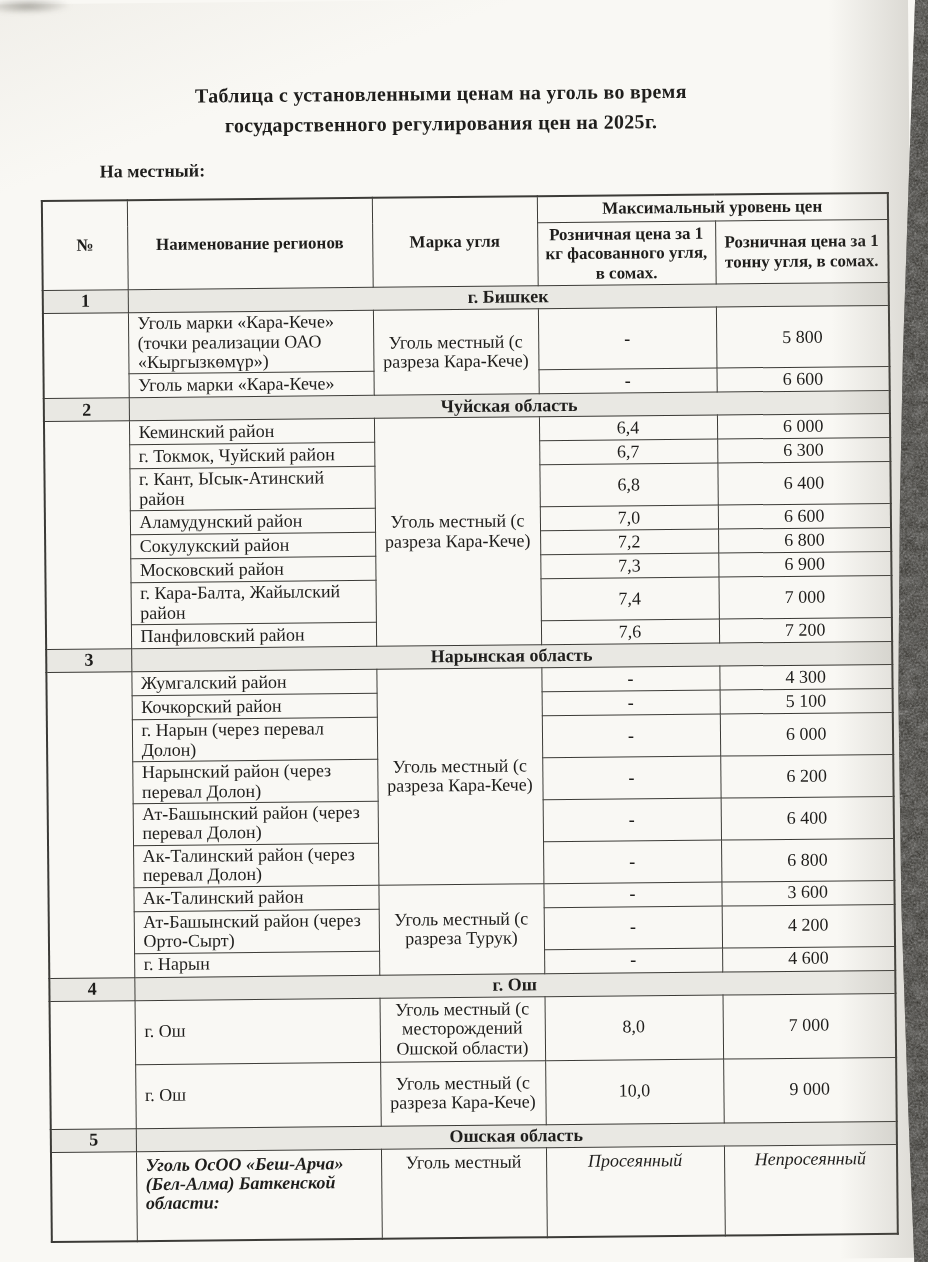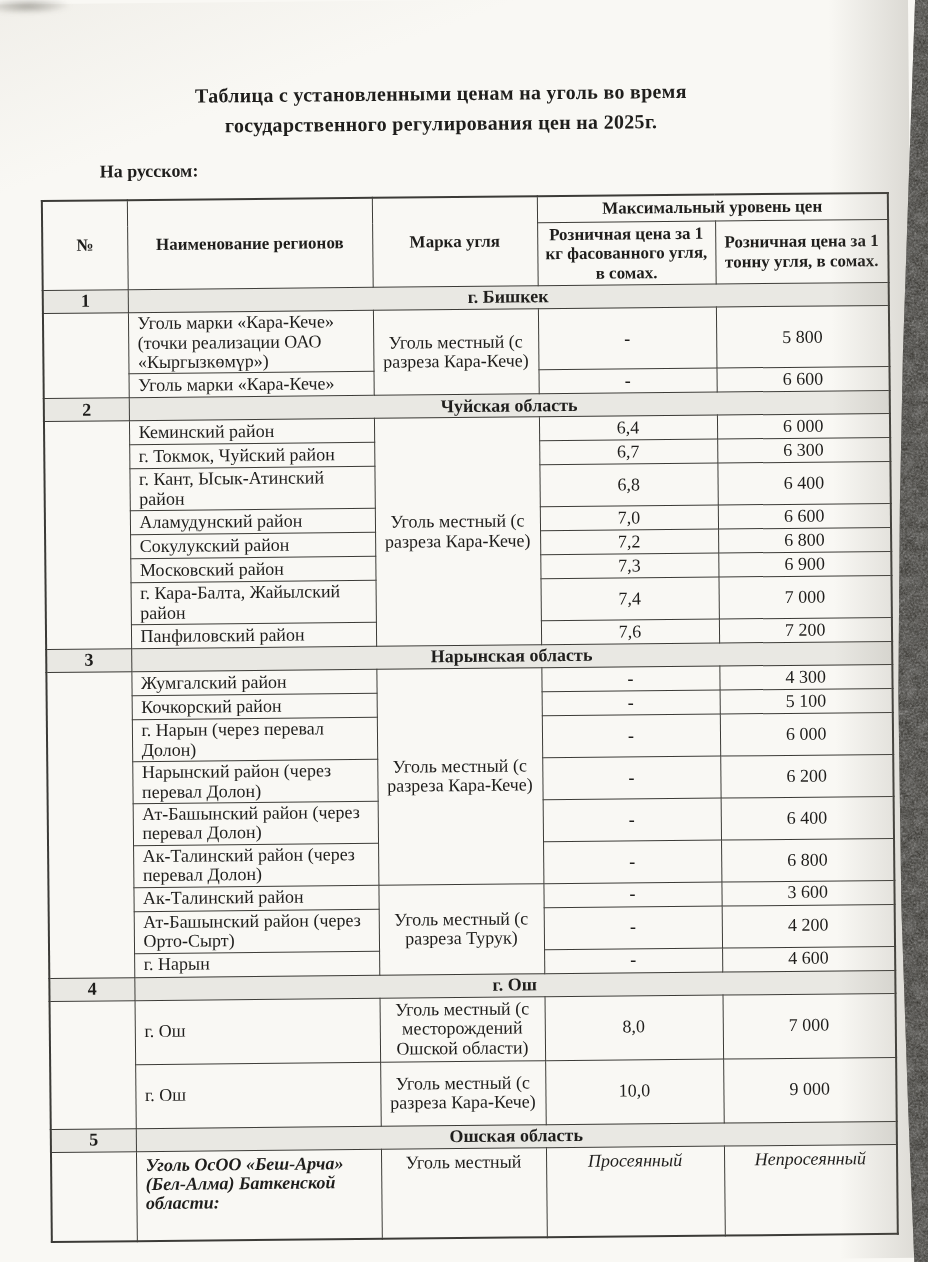--- a/index.html
+++ b/index.html
@@ -111,21 +111,21 @@
 <body>
 
 <div class="sheet">
   <div class="corner-smudge"></div>
 
   <div class="doc-title">
     <div>Таблица с установленными ценам на уголь во время</div>
     <div>государственного регулирования цен на 2025г.</div>
   </div>
 
-  <div class="lang-label">На русском:</div>
+  <div class="lang-label">На местный:</div>
 
   <table class="price-table">
     <colgroup>
       <col style="width:85px">
       <col style="width:245px">
       <col style="width:165px">
       <col style="width:178px">
       <col style="width:173px">
     </colgroup>
     <thead>

